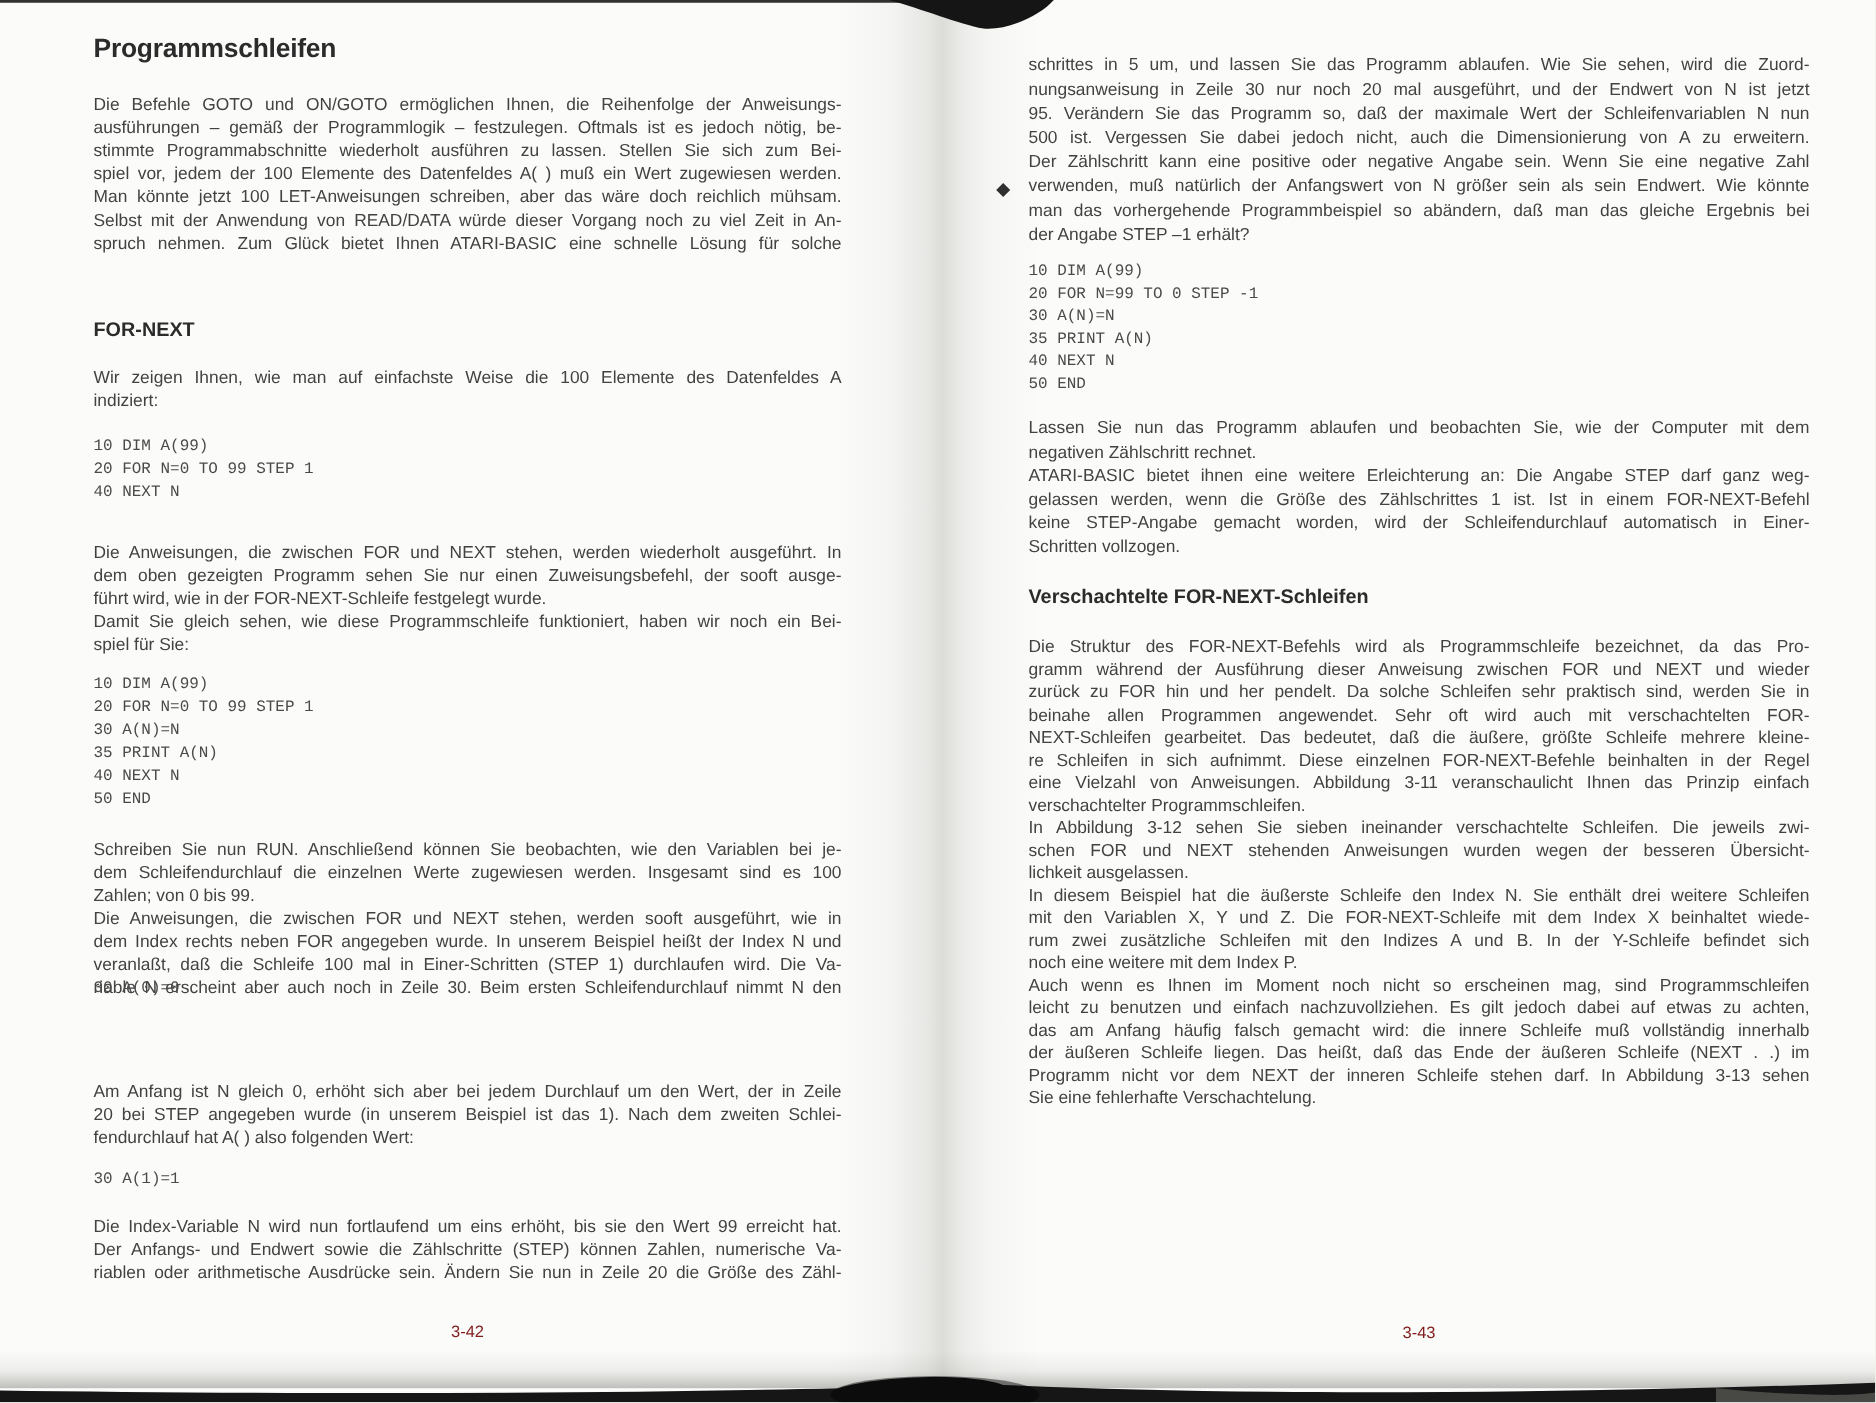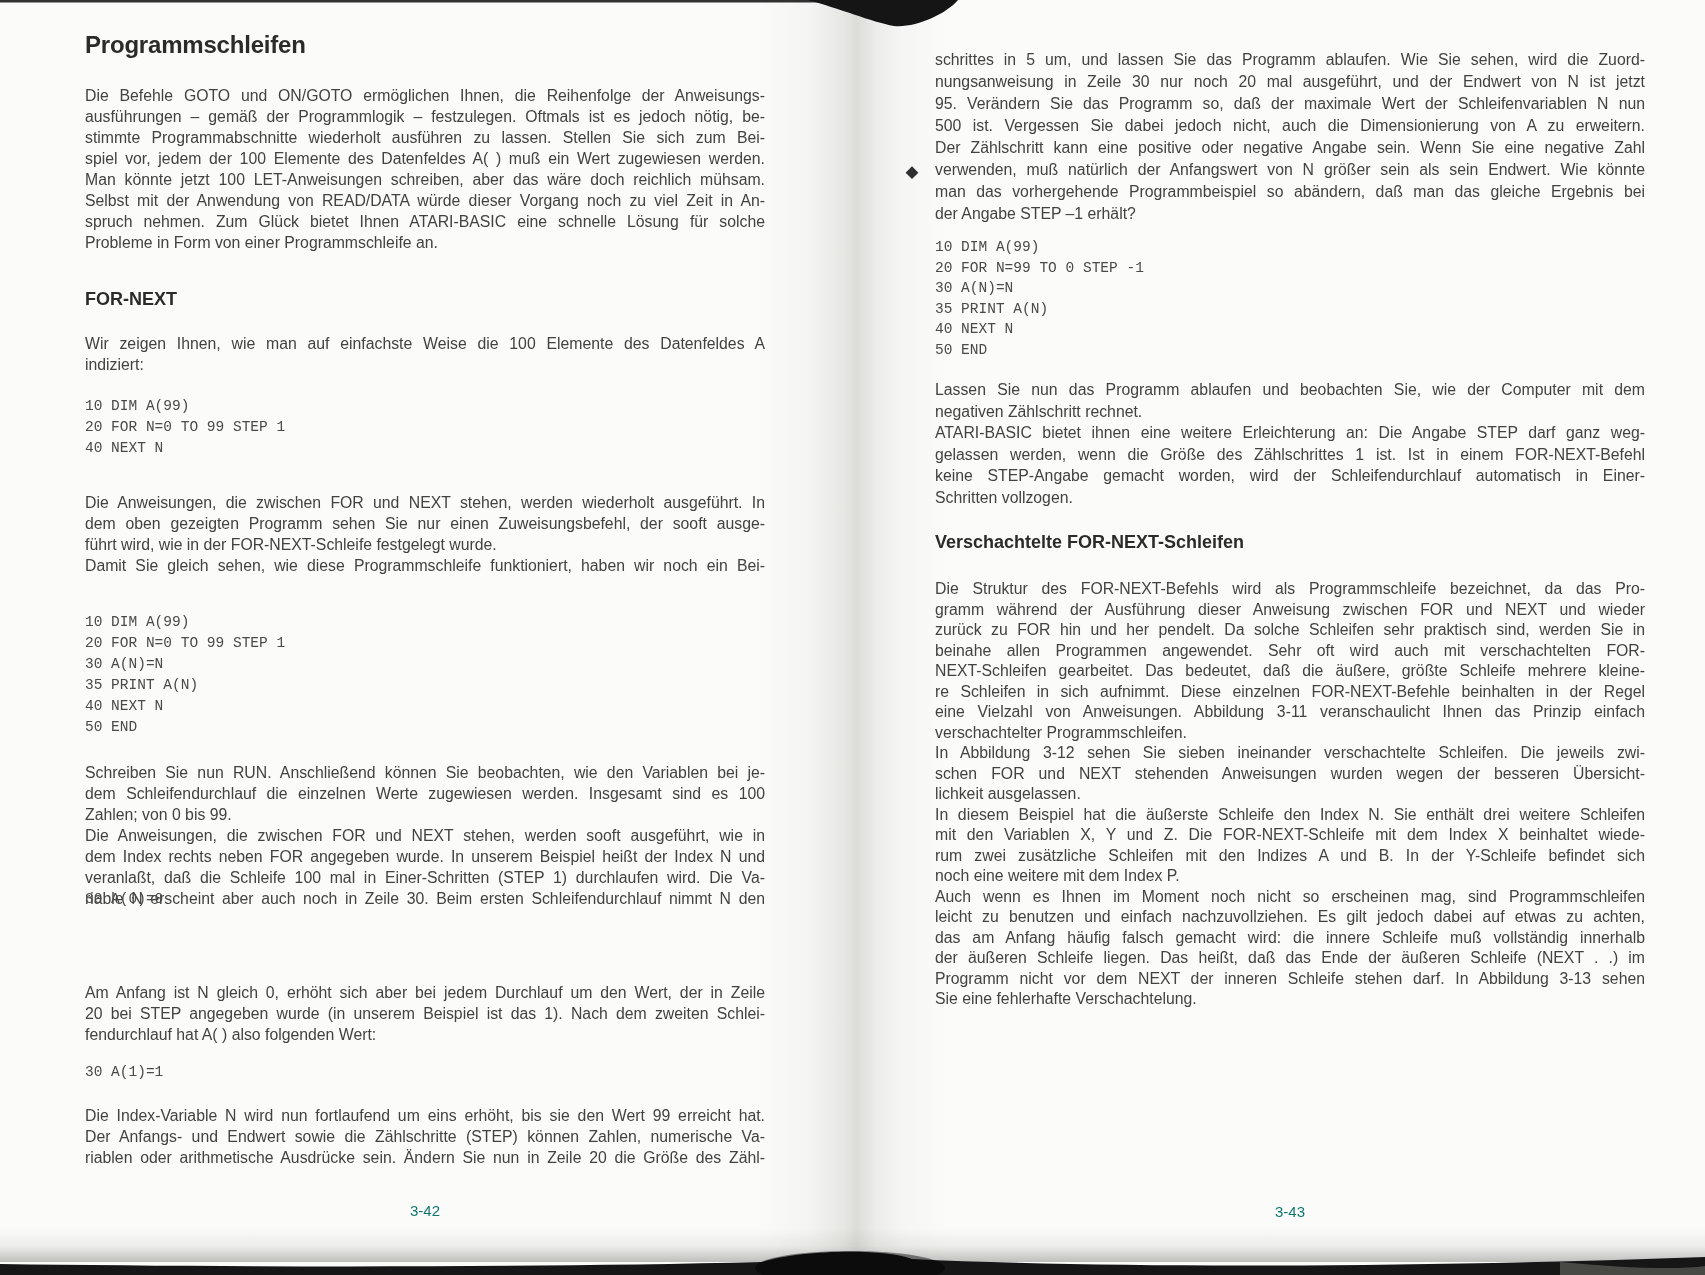--- a/index.html
+++ b/index.html
@@ -40,21 +40,21 @@
   .para .ln { text-align: left; white-space: normal; }
   .code {
     font-family: "Liberation Mono", monospace;
     font-size: 14.5px;
     line-height: 21px;
     color: #4a4a4a;
   }
   .code .ln { white-space: pre; }
   .pagenum {
     font-size: 15px;
-    color: #0f766e;
+    color: #7f1d1d;
     text-align: center;
   }
 
   
   .gutter-shadow {
     position: absolute;
     top: 0; left: 758px;
     width: 190px; height: 1275px;
     background: linear-gradient(90deg,
       rgba(110,110,104,0)    0%,
@@ -91,41 +91,41 @@
     <div class="blk col-l h1" style="top:31px">Programmschleifen</div>
 
     <div class="blk col-l para" style="top:85px">
         <div class="ln" style="text-align: justify; text-align-last: justify;"><span>Die Befehle GOTO und ON/GOTO ermöglichen Ihnen, die Reihenfolge der Anweisungs-</span></div>
         <div class="ln" style="text-align: justify; text-align-last: justify;"><span>ausführungen – gemäß der Programmlogik – festzulegen. Oftmals ist es jedoch nötig, be-</span></div>
         <div class="ln" style="text-align: justify; text-align-last: justify;"><span>stimmte Programmabschnitte wiederholt ausführen zu lassen. Stellen Sie sich zum Bei-</span></div>
         <div class="ln" style="text-align: justify; text-align-last: justify;"><span>spiel vor, jedem der 100 Elemente des Datenfeldes A( ) muß ein Wert zugewiesen werden.</span></div>
         <div class="ln" style="text-align: justify; text-align-last: justify;"><span>Man könnte jetzt 100 LET-Anweisungen schreiben, aber das wäre doch reichlich mühsam.</span></div>
         <div class="ln" style="text-align: justify; text-align-last: justify;"><span>Selbst mit der Anwendung von READ/DATA würde dieser Vorgang noch zu viel Zeit in An-</span></div>
         <div class="ln" style="text-align: justify; text-align-last: justify;"><span>spruch nehmen. Zum Glück bietet Ihnen ATARI-BASIC eine schnelle Lösung für solche</span></div>
-        <div class="ln"><span>Probleme in Form von einer Programmschleife an.</span></div>
       </div>
 
     <div class="blk col-l h2" style="top:289px">FOR-NEXT</div>
 
     <div class="blk col-l para" style="top:333px">
         <div class="ln" style="text-align: justify; text-align-last: justify;"><span>Wir zeigen Ihnen, wie man auf einfachste Weise die 100 Elemente des Datenfeldes A</span></div>
         <div class="ln"><span>indiziert:</span></div>
       </div>
 
     <div class="blk col-l code" style="top:396px">
         <div class="ln"><span>10 DIM A(99)</span></div>
         <div class="ln"><span>20 FOR N=0 TO 99 STEP 1</span></div>
         <div class="ln"><span>40 NEXT N</span></div>
       </div>
 
     <div class="blk col-l para" style="top:492px">
         <div class="ln" style="text-align: justify; text-align-last: justify;"><span>Die Anweisungen, die zwischen FOR und NEXT stehen, werden wiederholt ausgeführt. In</span></div>
         <div class="ln" style="text-align: justify; text-align-last: justify;"><span>dem oben gezeigten Programm sehen Sie nur einen Zuweisungsbefehl, der sooft ausge-</span></div>
         <div class="ln"><span>führt wird, wie in der FOR-NEXT-Schleife festgelegt wurde.</span></div>
         <div class="ln" style="text-align: justify; text-align-last: justify;"><span>Damit Sie gleich sehen, wie diese Programmschleife funktioniert, haben wir noch ein Bei-</span></div>
+        <div class="ln"><span>spiel für Sie:</span></div>
       </div>
 
     <div class="blk col-l code" style="top:612px">
         <div class="ln"><span>10 DIM A(99)</span></div>
         <div class="ln"><span>20 FOR N=0 TO 99 STEP 1</span></div>
         <div class="ln"><span>30 A(N)=N</span></div>
         <div class="ln"><span>35 PRINT A(N)</span></div>
         <div class="ln"><span>40 NEXT N</span></div>
         <div class="ln"><span>50 END</span></div>
       </div>

